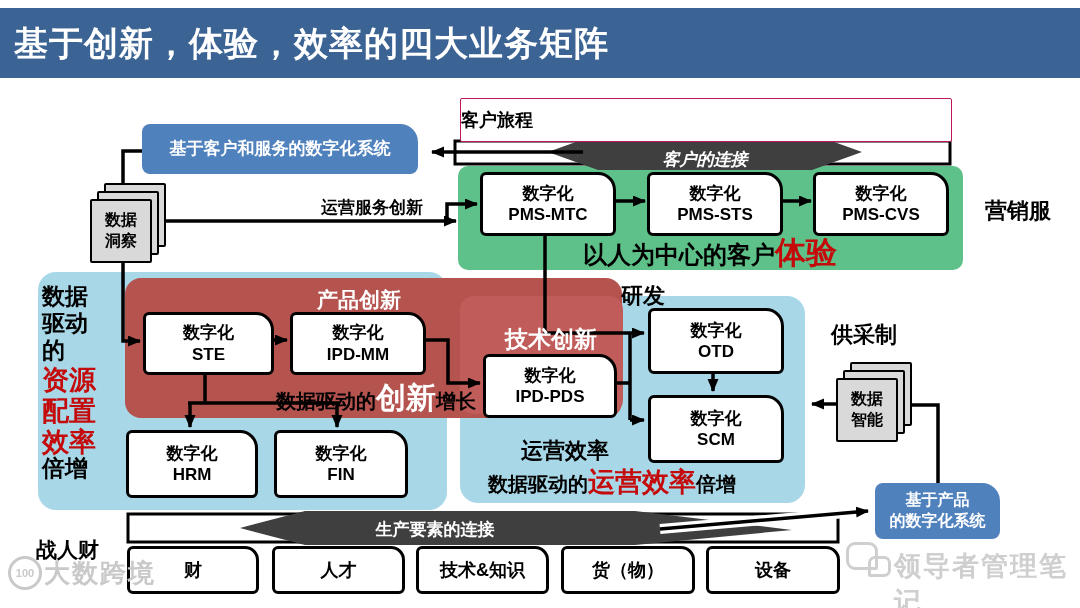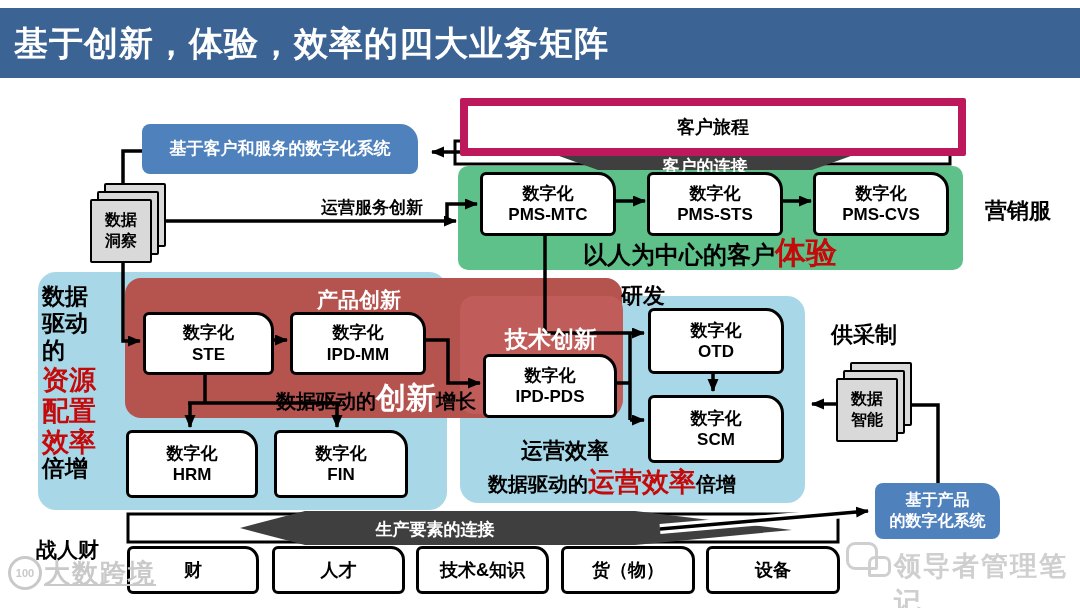--- a/index.html
+++ b/index.html
@@ -21,22 +21,22 @@
   #wires{left:0;top:0;z-index:5;}
   
   .wbox{position:absolute;z-index:10;background:#ffffff;border:3px solid #000;
         border-radius:6px 18px 6px 6px;display:flex;flex-direction:column;
         align-items:center;justify-content:center;font-weight:700;font-size:17px;
         line-height:1.25;color:#000;text-align:center;}
   .bbox{position:absolute;z-index:10;background:#ffffff;border:3px solid #000;
         border-radius:6px 14px 6px 6px;display:flex;align-items:center;justify-content:center;
         font-weight:700;font-size:18px;color:#000;}
   
-  #journey{left:460px;top:98px;width:490px;height:42px;background:#fff;border:8px solid #be185d;
-           border-radius:2px;z-index:9;display:flex;align-items:center;justify-content:center;
+  #journey{left:460px;top:98px;width:490px;height:42px;background:#fff;border:1px solid #be185d;
+           border-radius:2px;z-index:9;display:flex;align-items:center;justify-content:flex-start;
            font-weight:700;font-size:18px;}
   
   .sysbox{position:absolute;z-index:10;background:#4f81bd;color:#fff;font-weight:700;
           border-radius:8px 18px 8px 8px;display:flex;flex-direction:column;
           align-items:center;justify-content:center;text-align:center;line-height:1.3;}
   #sys1{left:142px;top:124px;width:276px;height:50px;font-size:17px;}
   #sys2{left:875px;top:483px;width:125px;height:56px;font-size:16px;}
   
   .stack{position:absolute;z-index:10;}
   .page{position:absolute;background:#d9d9d9;border:2.5px solid #000;border-radius:2px;}
@@ -48,21 +48,21 @@
   .lab{position:absolute;z-index:10;font-weight:700;color:#000;white-space:nowrap;}
   .white{color:#ffffff;}
   .capline{position:absolute;z-index:10;text-align:center;font-weight:700;white-space:nowrap;}
   .capline span{vertical-align:baseline;}
   
   .lc{position:absolute;left:42px;width:80px;z-index:10;font-weight:700;white-space:nowrap;}
   .lc-black{font-size:23px;color:#000;}
   .lc-red{font-size:27px;color:#c40a0a;}
   
   .wm{position:absolute;z-index:12;font-weight:700;}
-  #wm-left{left:44px;top:556px;font-size:26px;color:#c9c9c9;letter-spacing:2px;text-decoration:underline;}
+  #wm-left{left:44px;top:556px;font-size:26px;color:#c9c9c9;letter-spacing:2px;}
   #wm-left-logo{left:8px;top:556px;width:28px;height:28px;border:3px solid #c9c9c9;border-radius:50%;
                 color:#c9c9c9;font-size:11px;display:flex;align-items:center;justify-content:center;}
   #wm-right{left:894px;top:548px;font-size:27px;color:#cfcfcf;letter-spacing:2px;}
   .bub{position:absolute;border:3px solid #cfcfcf;background:transparent;z-index:12;}
   #bub1{left:846px;top:542px;width:26px;height:22px;border-radius:9px 9px 2px 9px;}
   #bub2{left:868px;top:556px;width:17px;height:15px;border-radius:7px 7px 7px 2px;}
 </style>
 </head>
 <body>
 
@@ -114,21 +114,21 @@
       <path d="M713,367 L713,391" marker-end="url(#ah)"></path>
       <path d="M609,201 L645,201" marker-end="url(#ah)"></path>
       <path d="M776,201 L811,201" marker-end="url(#ah)"></path>
       <path d="M840,404 L812,404" marker-end="url(#ah)"></path>
       <path d="M938,484 L938,405 L902,405"></path>
       <path d="M660,529 L869,511" stroke="#ffffff" stroke-width="10"></path>
       <path d="M660,529 L868,511" marker-end="url(#ah)"></path>
     </g>
   </svg>
 
-  <div class="bandlab" style="left:630px;top:155px;width:150px;">客户的连接</div>
+  <div class="bandlab" style="left:630px;top:148px;width:150px;font-style:italic;">客户的连接</div>
   <div class="bandlab" style="left:360px;top:518px;width:150px;">生产要素的连接</div>
 
   <div class="abs" id="journey">
     <span>客户旅程</span>
   </div>
 
   <div class="sysbox" id="sys1">
     <span>基于客户和服务的数字化系统</span>
   </div>
   <div class="sysbox" id="sys2">

